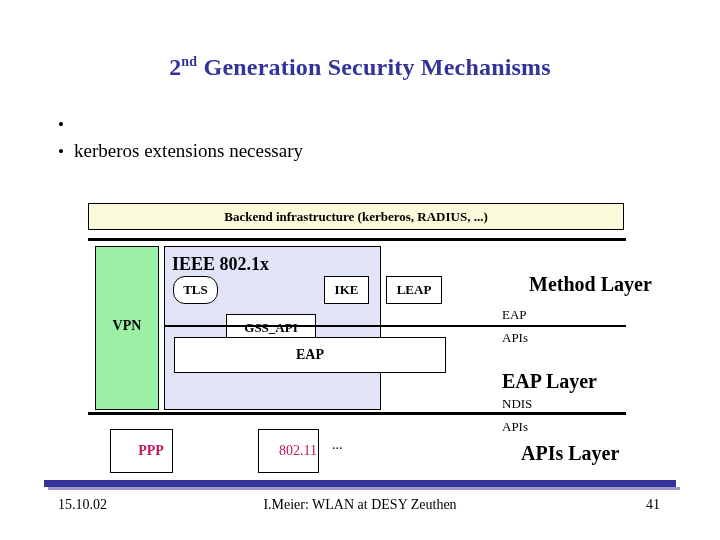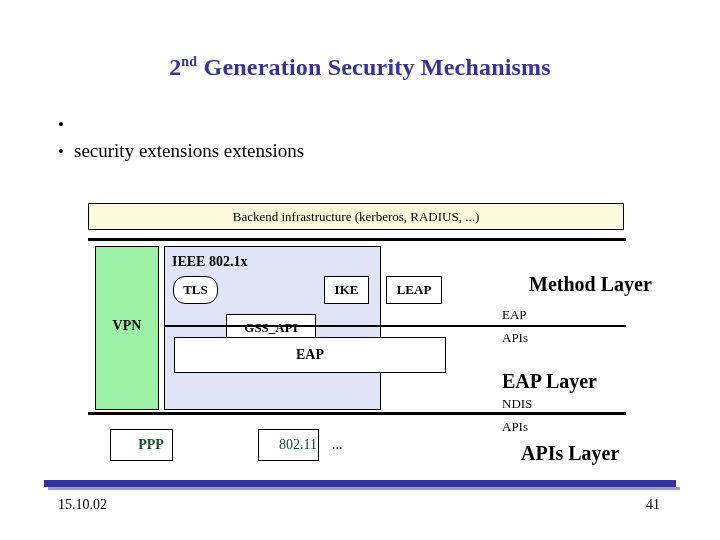--- a/index.html
+++ b/index.html
@@ -82,21 +82,21 @@
     height: 27px;
     background: #FBFBDC;
     border: 1px solid #000000;
     box-sizing: border-box;
     display: flex;
     align-items: center;
     justify-content: center;
   }
   #backend-label {
     font-family: "Liberation Serif", serif;
-    font-weight: normal;
+    font-weight: bold;
     font-size: 13px;
     color: #000000;
     white-space: nowrap;
   }
 
   
   .rule-thick {
     position: absolute;
     left: 0px;
     width: 538px;
@@ -139,21 +139,21 @@
     background: #E1E3F6;
     border: 1px solid #000000;
     box-sizing: border-box;
   }
   #dot1x-label {
     position: absolute;
     left: 84px;
     top: 51px;
     font-family: "Liberation Serif", serif;
     font-weight: bold;
-    font-size: 14px;
+    font-size: 18px;
     color: #000000;
   }
 
   
   #mid-rule {
     position: absolute;
     left: 76px;
     top: 122px;
     width: 462px;
     height: 2px;
@@ -198,30 +198,30 @@
     font-family: "Liberation Serif", serif;
     font-weight: bold;
     font-size: 14px;
     color: #000000;
   }
 
   
   .media-box {
     position: absolute;
     top: 226px;
-    height: 32px;
+    height: 44px;
     background: #FFFFFF;
     border: 1px solid #000000;
     box-sizing: border-box;
     display: flex;
     align-items: center;
     justify-content: center;
     font-family: "Liberation Serif", serif;
     font-size: 14px;
-    color: #14532d;
+    color: #be185d;
     white-space: nowrap;
     padding-left: 19px;
   }
   #media-ppp   { left: 22px;  width: 63px; font-weight: bold; }
   #media-8023  { left: 99px;  width: 56px; }
   #media-80211 { left: 170px; width: 61px; }
   #media-ellipsis {
     position: absolute;
     left: 244px;
     top: 234px;
@@ -292,21 +292,21 @@
 <div id="slide">
 
   <div id="slide-title"><span>2</span><sup>nd</sup><span> Generation Security Mechanisms</span></div>
 
   <div class="bullet-list">
     <div class="bullet-row">
       <span class="bullet-dot">•</span>
     </div>
     <div class="bullet-row">
       <span class="bullet-dot">•</span>
-      <span>security extensions extensions</span>
+      <span>kerberos extensions necessary</span>
     </div>
   </div>
 
   <div id="diagram">
 
     <div id="backend-box">
       <span id="backend-label">Backend infrastructure (kerberos, RADIUS, ...)</span>
     </div>
 
     <div class="rule-thick" id="rule-top"></div>
@@ -339,15 +339,16 @@
     <div class="layer-api" id="api-eap-top">EAP</div>
     <div class="layer-api" id="api-eap-bot">APIs</div>
     <div class="layer-api" id="api-ndis-top">NDIS</div>
     <div class="layer-api" id="api-ndis-bot">APIs</div>
 
   </div>
 
   <div id="footer-bar-shadow"></div>
   <div id="footer-bar"></div>
   <div class="footer-text" id="footer-date">15.10.02</div>
+  <div class="footer-text" id="footer-center">I.Meier: WLAN at DESY Zeuthen</div>
   <div class="footer-text" id="footer-page">41</div>
 
 </div>
 
 </body></html>

